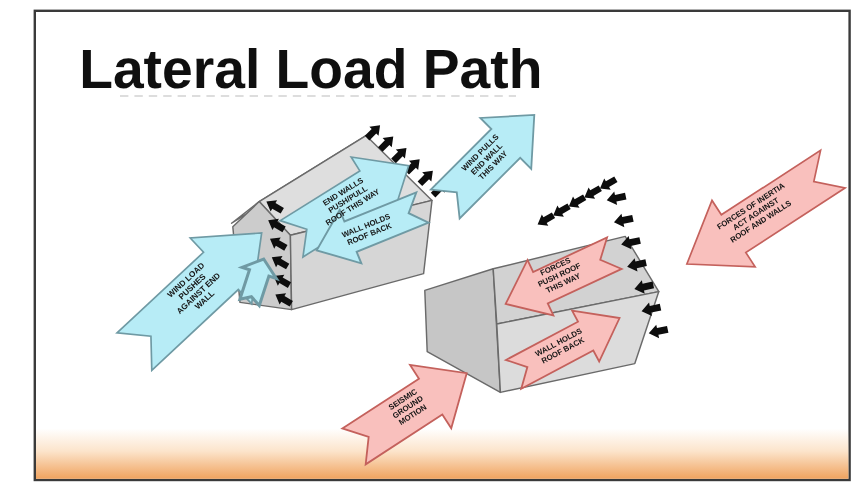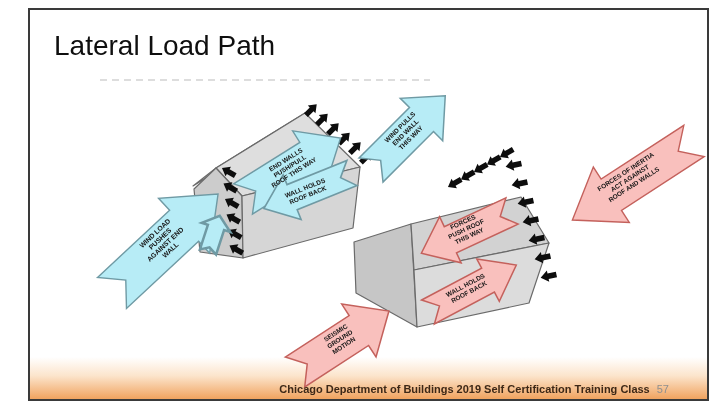--- a/index.html
+++ b/index.html
@@ -2,22 +2,22 @@
 <html><head>
 <meta charset="utf-8">
 <style>
   html,body{margin:0;padding:0;background:#ffffff;}
   .stage{position:relative;width:720px;height:415px;background:#ffffff;overflow:hidden;
          font-family:"Liberation Sans",sans-serif;}
   .slide-frame{position:absolute;left:28px;top:8px;width:681px;height:393px;
                box-sizing:border-box;border:2px solid #3a3a3a;background:#ffffff;z-index:0;}
   .footer-band{position:absolute;left:30px;top:357px;width:677px;height:42px;z-index:1;
                background:linear-gradient(180deg, rgba(255,255,255,0) 0%, rgba(250,214,176,0.65) 45%, #f0a35f 100%);}
-  .title{position:absolute;left:54px;top:30px;margin:0;z-index:3;
-         font-size:28px;font-weight:400;color:#0f0f0f;letter-spacing:0px;}
+  .title{position:absolute;left:66px;top:30px;margin:0;z-index:3;
+         font-size:46px;font-weight:700;color:#0f0f0f;letter-spacing:0px;}
   .diagram-svg{position:absolute;left:0;top:0;z-index:2;}
   .footer-text{position:absolute;left:30px;top:379px;width:677px;z-index:3;
                text-align:right;padding-right:0;box-sizing:border-box;}
   .footer-text .caption{font-size:11px;font-weight:700;color:#3d2817;padding-right:0;}
   .footer-text .pagenum{font-size:11px;font-weight:400;color:#8f8f8f;margin-left:7px;margin-right:38px;}
   .house-face{stroke:#6a6a6a;stroke-width:1.2;stroke-linejoin:round;}
   .arrow-label text{font-family:"Liberation Sans",sans-serif;font-weight:700;fill:#151515;
                     text-anchor:middle;}
   .lbl-s{font-size:6.5px;}
   .lbl-m{font-size:6.8px;}
@@ -153,17 +153,14 @@
         <text class="lbl-s" x="0" y="7.6">ROOF AND WALLS</text>
       </g>
       <g class="arrow-label" transform="translate(341,341) rotate(-33)">
         <text class="lbl-s" x="0" y="-7.6">SEISMIC</text>
         <text class="lbl-s" x="0" y="0">GROUND</text>
         <text class="lbl-s" x="0" y="7.6">MOTION</text>
       </g>
     </g>
   </svg>
 
-  <div class="footer-text">
-    <span class="caption">Chicago Department of Buildings 2019 Self Certification Training Class</span><span class="pagenum">57</span>
-  </div>
 
 </div>
 
 </body></html>

